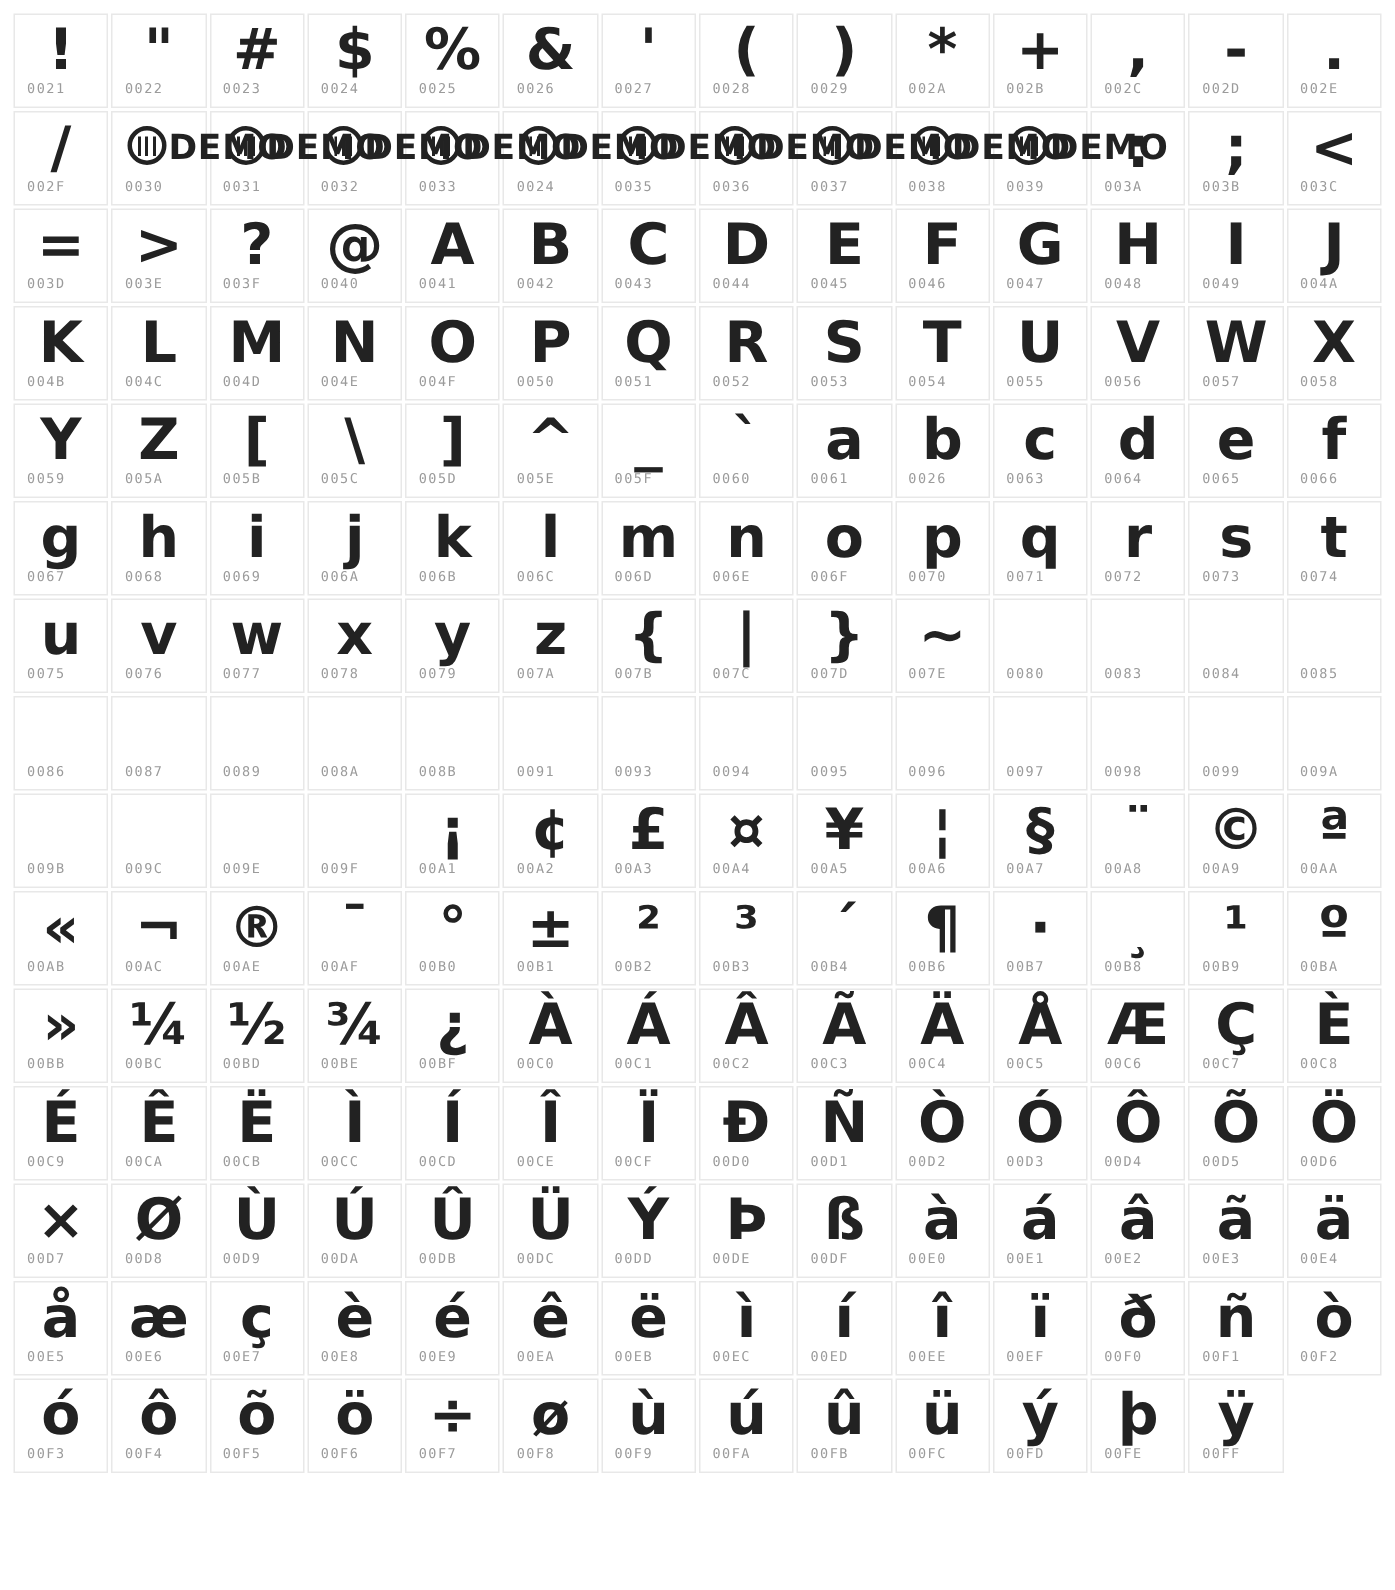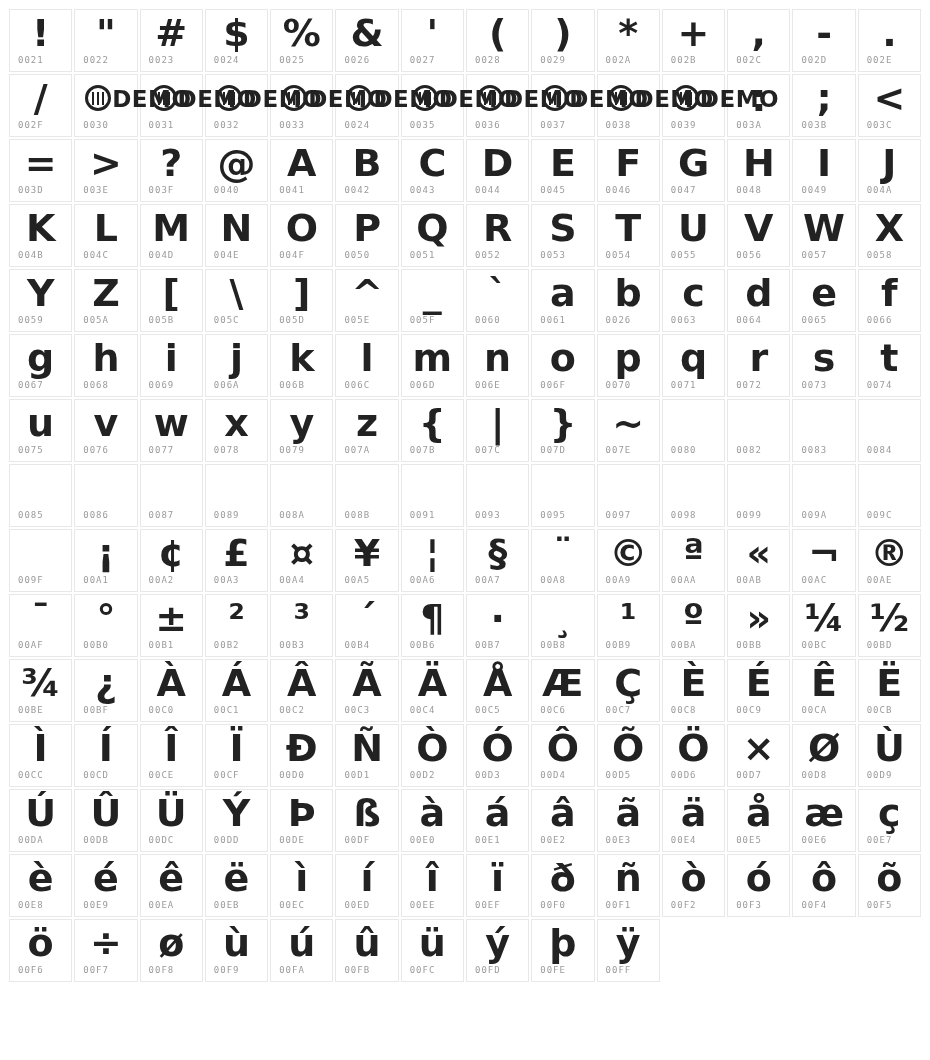--- a/index.html
+++ b/index.html
@@ -401,24 +401,20 @@
       <div class="cell">
         <div class="glyph">~</div>
         <div class="code">007E</div>
       </div>
       <div class="cell">
         <div class="glyph"></div>
         <div class="code">0080</div>
       </div>
       <div class="cell">
         <div class="glyph"></div>
-        <div class="code">0082</div>
-      </div>
-      <div class="cell">
-        <div class="glyph"></div>
         <div class="code">0083</div>
       </div>
       <div class="cell">
         <div class="glyph"></div>
         <div class="code">0084</div>
       </div>
       <div class="cell">
         <div class="glyph"></div>
         <div class="code">0085</div>
       </div>
@@ -445,41 +441,57 @@
       <div class="cell">
         <div class="glyph"></div>
         <div class="code">0091</div>
       </div>
       <div class="cell">
         <div class="glyph"></div>
         <div class="code">0093</div>
       </div>
       <div class="cell">
         <div class="glyph"></div>
+        <div class="code">0094</div>
+      </div>
+      <div class="cell">
+        <div class="glyph"></div>
         <div class="code">0095</div>
       </div>
       <div class="cell">
         <div class="glyph"></div>
+        <div class="code">0096</div>
+      </div>
+      <div class="cell">
+        <div class="glyph"></div>
         <div class="code">0097</div>
       </div>
       <div class="cell">
         <div class="glyph"></div>
         <div class="code">0098</div>
       </div>
       <div class="cell">
         <div class="glyph"></div>
         <div class="code">0099</div>
       </div>
       <div class="cell">
         <div class="glyph"></div>
         <div class="code">009A</div>
       </div>
       <div class="cell">
         <div class="glyph"></div>
+        <div class="code">009B</div>
+      </div>
+      <div class="cell">
+        <div class="glyph"></div>
         <div class="code">009C</div>
+      </div>
+      <div class="cell">
+        <div class="glyph"></div>
+        <div class="code">009E</div>
       </div>
       <div class="cell">
         <div class="glyph"></div>
         <div class="code">009F</div>
       </div>
       <div class="cell">
         <div class="glyph">¡</div>
         <div class="code">00A1</div>
       </div>
       <div class="cell">

